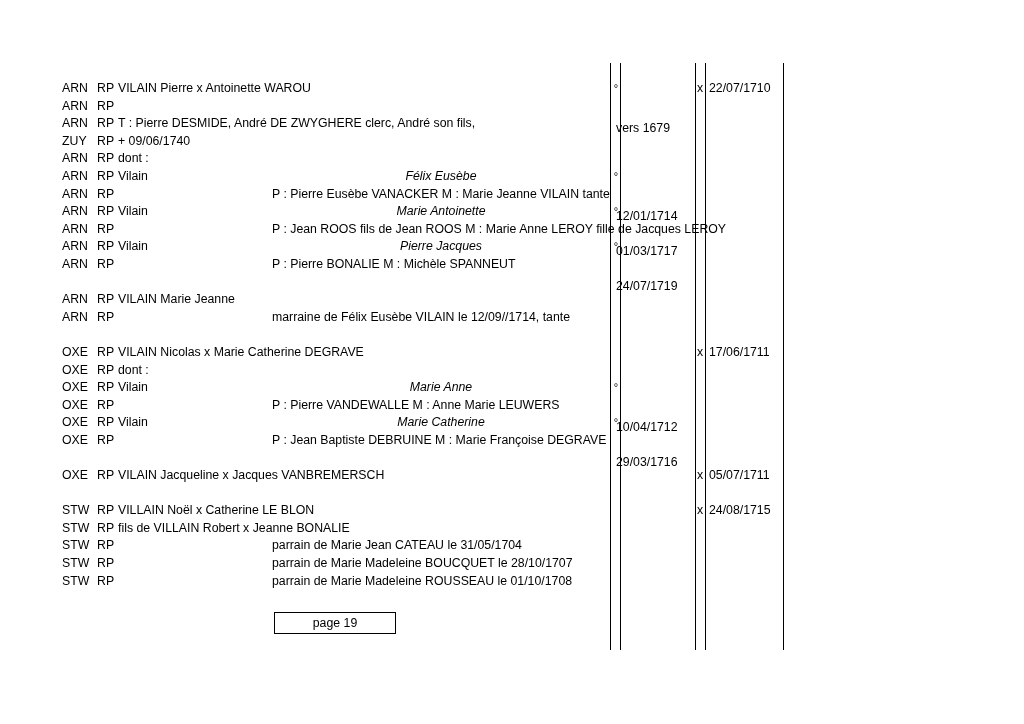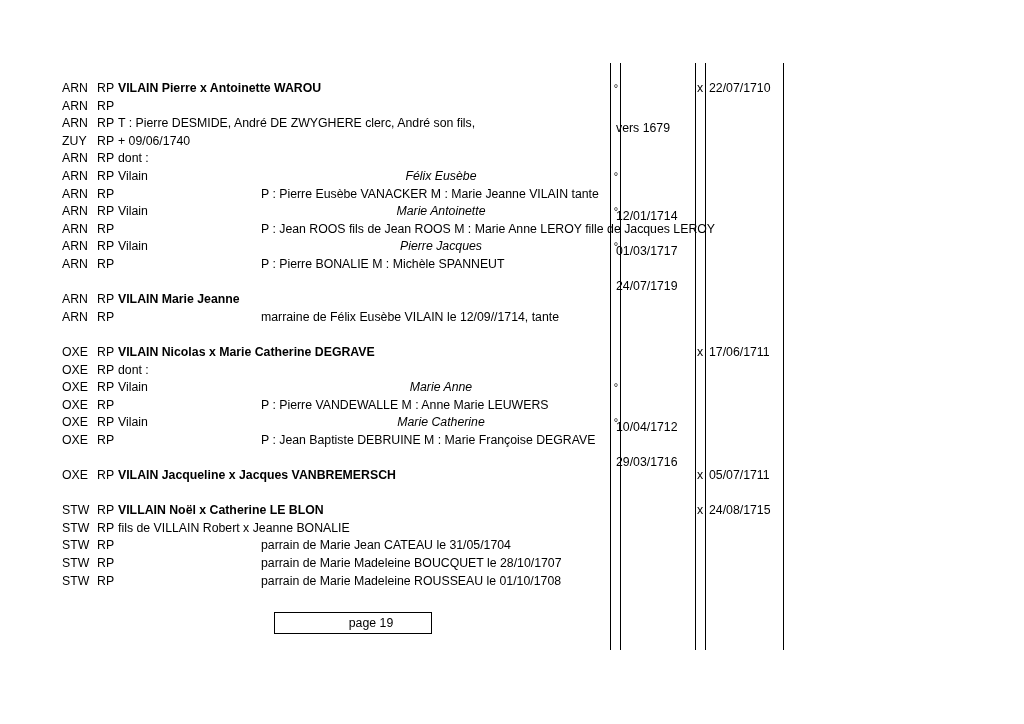--- a/index.html
+++ b/index.html
@@ -61,21 +61,21 @@
     position: absolute;
     left: 97px;
     width: 22px;
   }
   .c-main {
     position: absolute;
     left: 118px;
   }
   .c-mid {
     position: absolute;
-    left: 261px;
+    left: 272px;
   }
   .c-name {
     position: absolute;
     left: 276px;
     width: 330px;
     text-align: center;
     font-style: italic;
   }
   .c-deg {
     position: absolute;
@@ -92,34 +92,33 @@
   .c-x {
     position: absolute;
     left: 697px;
     width: 8px;
   }
   .c-mar {
     position: absolute;
     left: 709px;
   }
   .bold {
-    font-weight: bold;
+    font-weight: normal;
   }
 
   .page-number {
     position: absolute;
     left: 274px;
     top: 612px;
     width: 120px;
     height: 20px;
     border: 1px solid #000000;
     font-size: 12.3px;
     line-height: 20px;
     text-align: center;
-    padding-left: 36px;
   }
 </style>
 </head>
 <body>
 
 <div class="page">
 
   <div class="vrule v1"></div>
   <div class="vrule v2"></div>
   <div class="vrule v3"></div>

